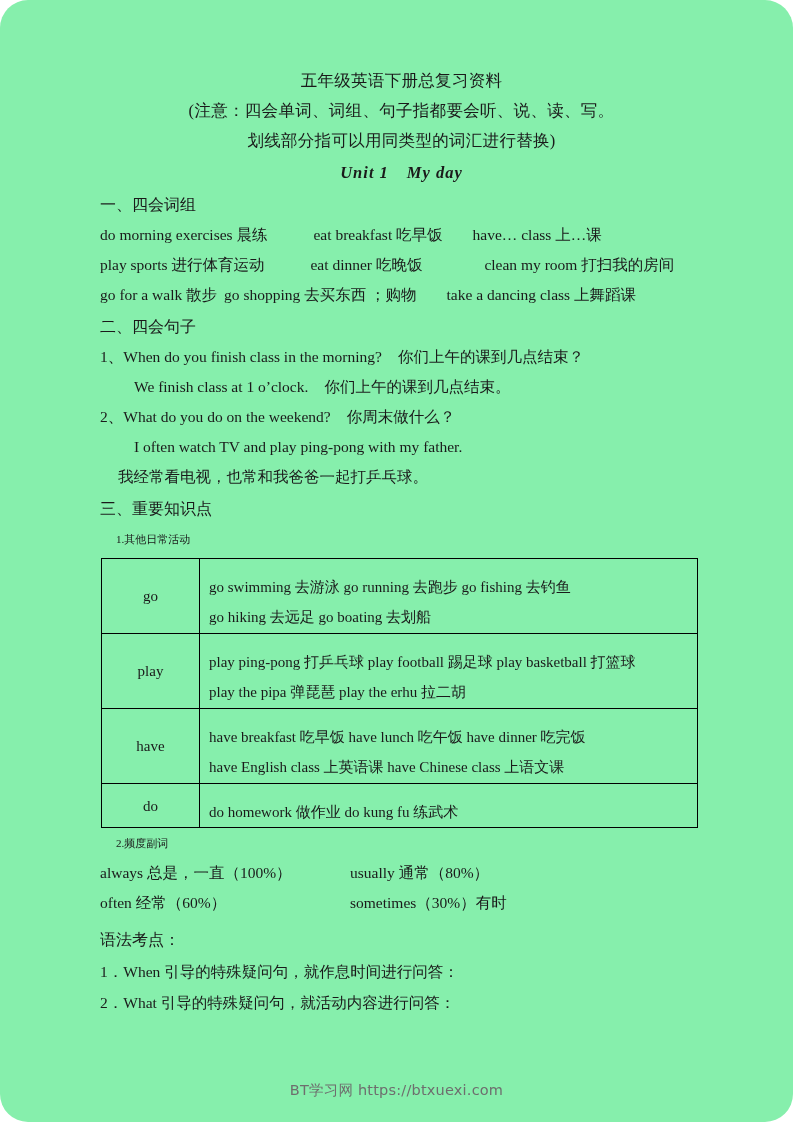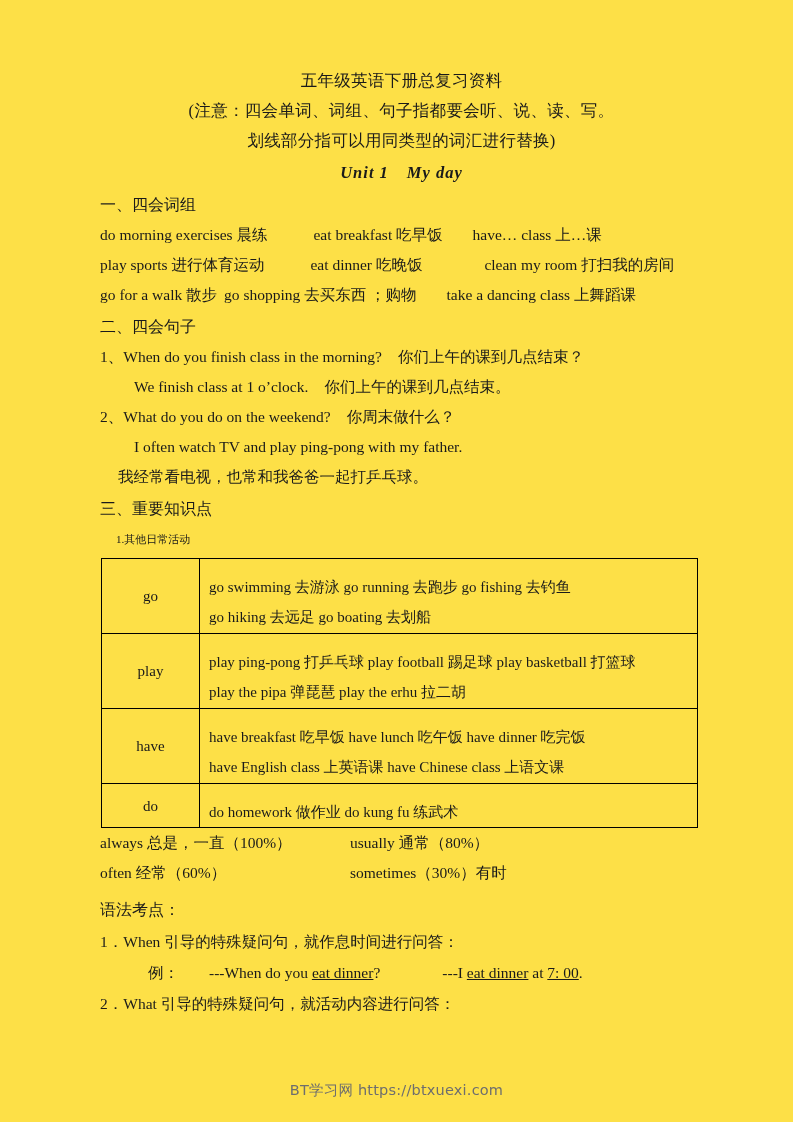--- a/index.html
+++ b/index.html
@@ -8,23 +8,24 @@
     background: #ffffff;
   }
   body {
     font-family: "Liberation Serif", "DejaVu Serif", serif;
     color: #1a1a1a;
   }
   .page {
     position: relative;
     width: 793px;
     height: 1122px;
-    background: #fde047;
+    background: #86efac;
     overflow: hidden;
     box-sizing: border-box;
+    border-radius: 28px;
   }
   .doc {
     position: absolute;
     left: 0;
     top: 0;
     width: 793px;
     padding: 66px 90px 0 100px;
     box-sizing: border-box;
   }
 
@@ -224,36 +225,34 @@
         </tr>
         <tr class="short">
           <td class="key">do</td>
           <td class="val">
             <div class="sub">do homework 做作业 do kung fu 练武术</div>
           </td>
         </tr>
       </tbody>
     </table>
 
+    <div class="sub-head">2.频度副词</div>
 
     <div class="freq-line indent2">
       <span class="col2">always 总是，一直（100%）</span><span>usually 通常（80%）</span>
     </div>
     <div class="freq-line indent3">
       <span class="col2">often 经常（60%）</span><span>sometimes（30%）有时</span>
     </div>
 
     <div class="gram-head">语法考点：</div>
 
     <div class="gram-line">
       <span>1．</span><span>When 引导的特殊疑问句，就作息时间进行问答：</span>
     </div>
-    <div class="gram-line ind3">
-      <span>例：</span><span class="sp-l"></span><span>---When do you </span><span class="u">eat dinner</span><span>?</span><span class="sp-xxl"></span><span>---I </span><span class="u">eat dinner</span><span> at </span><span class="u">7: 00</span><span>.</span>
-    </div>
 
     <div class="gram-line">
       <span>2．</span><span>What 引导的特殊疑问句，就活动内容进行问答：</span>
     </div>
 
   </div>
 
   <div class="footer">BT学习网 https://btxuexi.com</div>
 </div>
 

